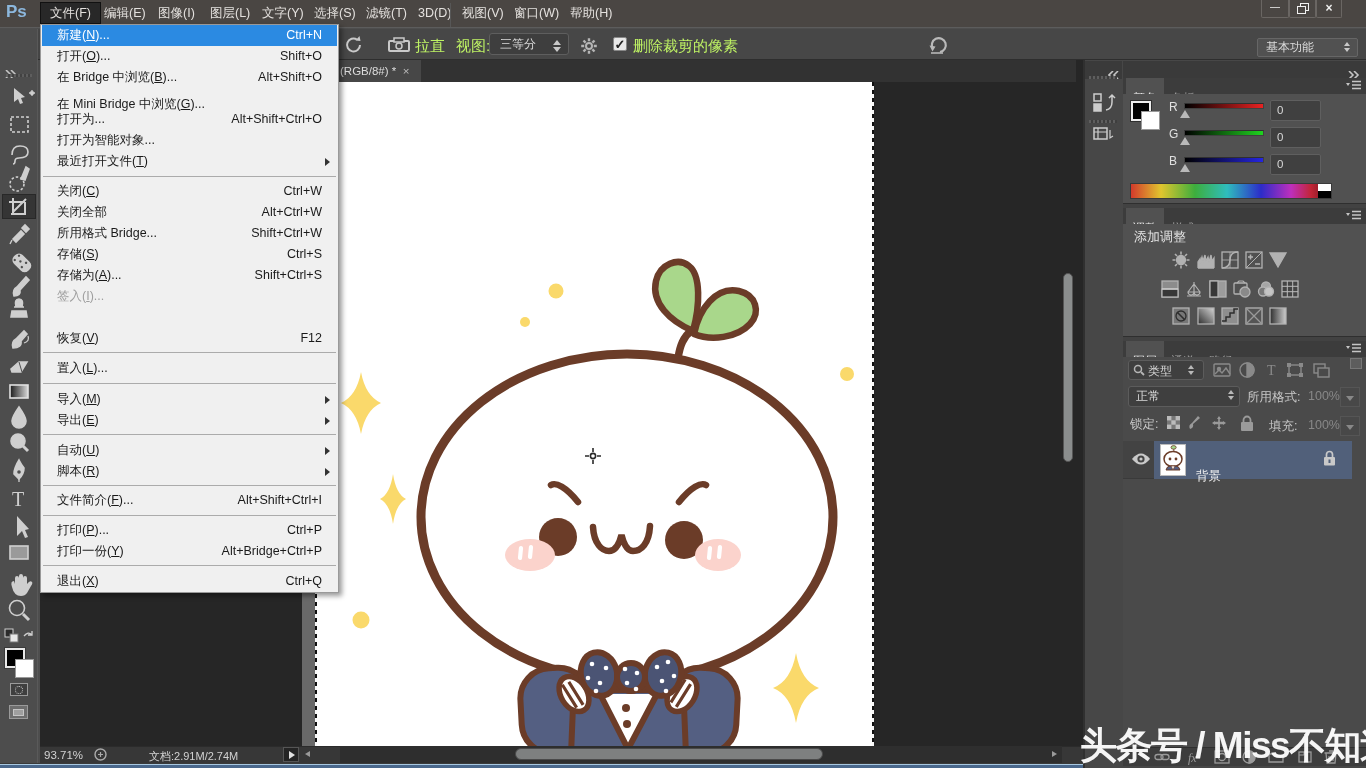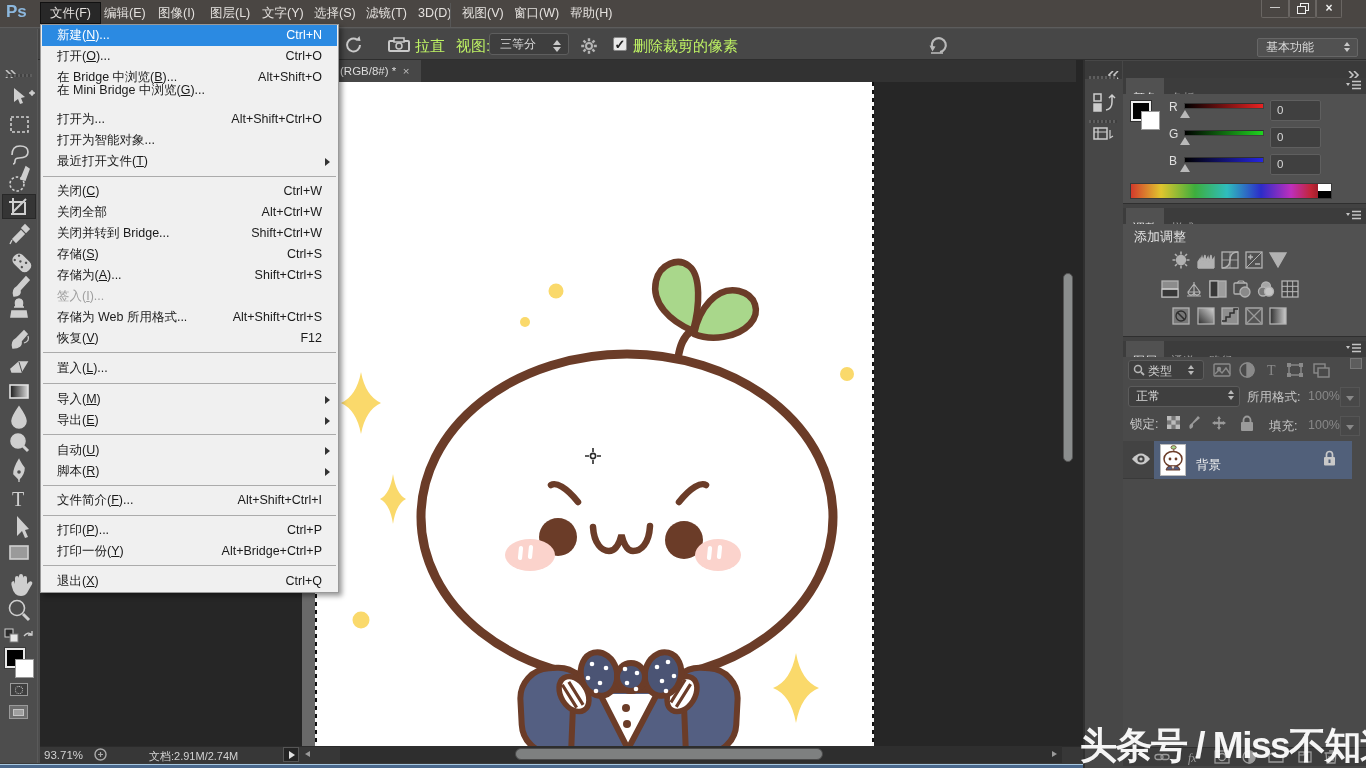--- a/index.html
+++ b/index.html
@@ -536,21 +536,21 @@
 <div class="abs" style="left:1160px;top:444px;width:26px;height:32px;background:#fff;border:1px solid #bbb"></div>
 <svg class="abs" style="left:1160px;top:444px" width="26" height="32" viewBox="0 0 26 32">
       <ellipse cx="13" cy="15" rx="9" ry="7.5" fill="#fff" stroke="#6b3c28" stroke-width="1.5"></ellipse>
       <path d="M14 8 q-1-3 1-4" stroke="#6b3c28" fill="none"></path>
       <ellipse cx="13.6" cy="3.4" rx="2.6" ry="1.8" fill="#a7d98c" stroke="#6b3c28" stroke-width="0.8"></ellipse>
       <circle cx="10" cy="15" r="1.4" fill="#6b3c28"></circle>
       <circle cx="16" cy="15" r="1.4" fill="#6b3c28"></circle>
       <path d="M6 26 q1-4 4-4 h6 q3 0 4 4 Z" fill="#545f82" stroke="#6b3c28"></path>
       <path d="M11 22 h4 l-2 4 Z" fill="#fff" stroke="#6b3c28" stroke-width="0.7"></path>
     </svg>
-<div class="abs" style="left:1196px;top:457px;font-size:12.5px;color:#f0f0f0">背景</div>
+<div class="abs" style="left:1196px;top:468px;font-size:12.5px;color:#f0f0f0">背景</div>
 <svg class="abs" style="left:1322px;top:450px" width="15" height="17" viewBox="0 0 15 17">
       <rect x="2" y="7" width="11" height="8.5" rx="1" fill="#c9c9c9"></rect>
       <path d="M4.5 7 V4.5 a3 3 0 0 1 6 0 V7" fill="none" stroke="#c9c9c9" stroke-width="1.7"></path>
       <rect x="6.5" y="9.5" width="2" height="3.5" fill="#51607a"></rect>
     </svg>
 
 <div class="abs" style="left:1123px;top:747px;width:243px;height:19px;background:#3d3d3d;border-top:1px solid #2f2f2f"></div>
 <svg class="abs" style="left:1150px;top:749px" width="200" height="16" viewBox="0 0 200 16">
 <g stroke="#9a9a9a" fill="none" stroke-width="1.3">
 <g transform="translate(12,8)">
@@ -579,27 +579,27 @@
 </g>
     </svg>
 
 <div class="abs" id="menu"></div>
 <div class="mrow msel" style="top:25.0px">
       <span class="lab">新建(<u>N</u>)...</span>
       <span class="sc">Ctrl+N</span>
     </div>
 <div class="mrow" style="top:46.0px">
       <span class="lab">打开(<u>O</u>)...</span>
-      <span class="sc">Ctrl+O</span>
+      <span class="sc">Shift+O</span>
     </div>
 <div class="mrow" style="top:67.0px">
       <span class="lab">在 Bridge 中浏览(<u>B</u>)...</span>
       <span class="sc">Alt+Shift+O</span>
     </div>
-<div class="mrow" style="top:80px">
+<div class="mrow" style="top:94px">
       <span class="lab">在 Mini Bridge 中浏览(<u>G</u>)...</span>
     </div>
 <div class="mrow" style="top:109.0px">
       <span class="lab">打开为...</span>
       <span class="sc">Alt+Shift+Ctrl+O</span>
     </div>
 <div class="mrow" style="top:130.0px">
       <span class="lab">打开为智能对象...</span>
     </div>
 <div class="mrow" style="top:151.0px">
@@ -609,37 +609,33 @@
 <div class="msep" style="top:175.5px"></div>
 <div class="mrow" style="top:180.5px">
       <span class="lab">关闭(<u>C</u>)</span>
       <span class="sc">Ctrl+W</span>
     </div>
 <div class="mrow" style="top:201.5px">
       <span class="lab">关闭全部</span>
       <span class="sc">Alt+Ctrl+W</span>
     </div>
 <div class="mrow" style="top:222.5px">
-      <span class="lab">关闭并转到 Bridge...</span>
+      <span class="lab">所用格式 Bridge...</span>
       <span class="sc">Shift+Ctrl+W</span>
     </div>
 <div class="mrow" style="top:243.5px">
       <span class="lab">存储(<u>S</u>)</span>
       <span class="sc">Ctrl+S</span>
     </div>
 <div class="mrow" style="top:264.5px">
       <span class="lab">存储为(<u>A</u>)...</span>
       <span class="sc">Shift+Ctrl+S</span>
     </div>
 <div class="mrow dis" style="top:285.5px">
       <span class="lab">签入(<u>I</u>)...</span>
-    </div>
-<div class="mrow" style="top:306.5px">
-      <span class="lab">存储为 Web 所用格式...</span>
-      <span class="sc">Alt+Shift+Ctrl+S</span>
     </div>
 <div class="mrow" style="top:327.5px">
       <span class="lab">恢复(<u>V</u>)</span>
       <span class="sc">F12</span>
     </div>
 <div class="msep" style="top:351.5px"></div>
 <div class="mrow" style="top:357.5px">
       <span class="lab">置入(<u>L</u>)...</span>
     </div>
 <div class="msep" style="top:382.5px"></div>

